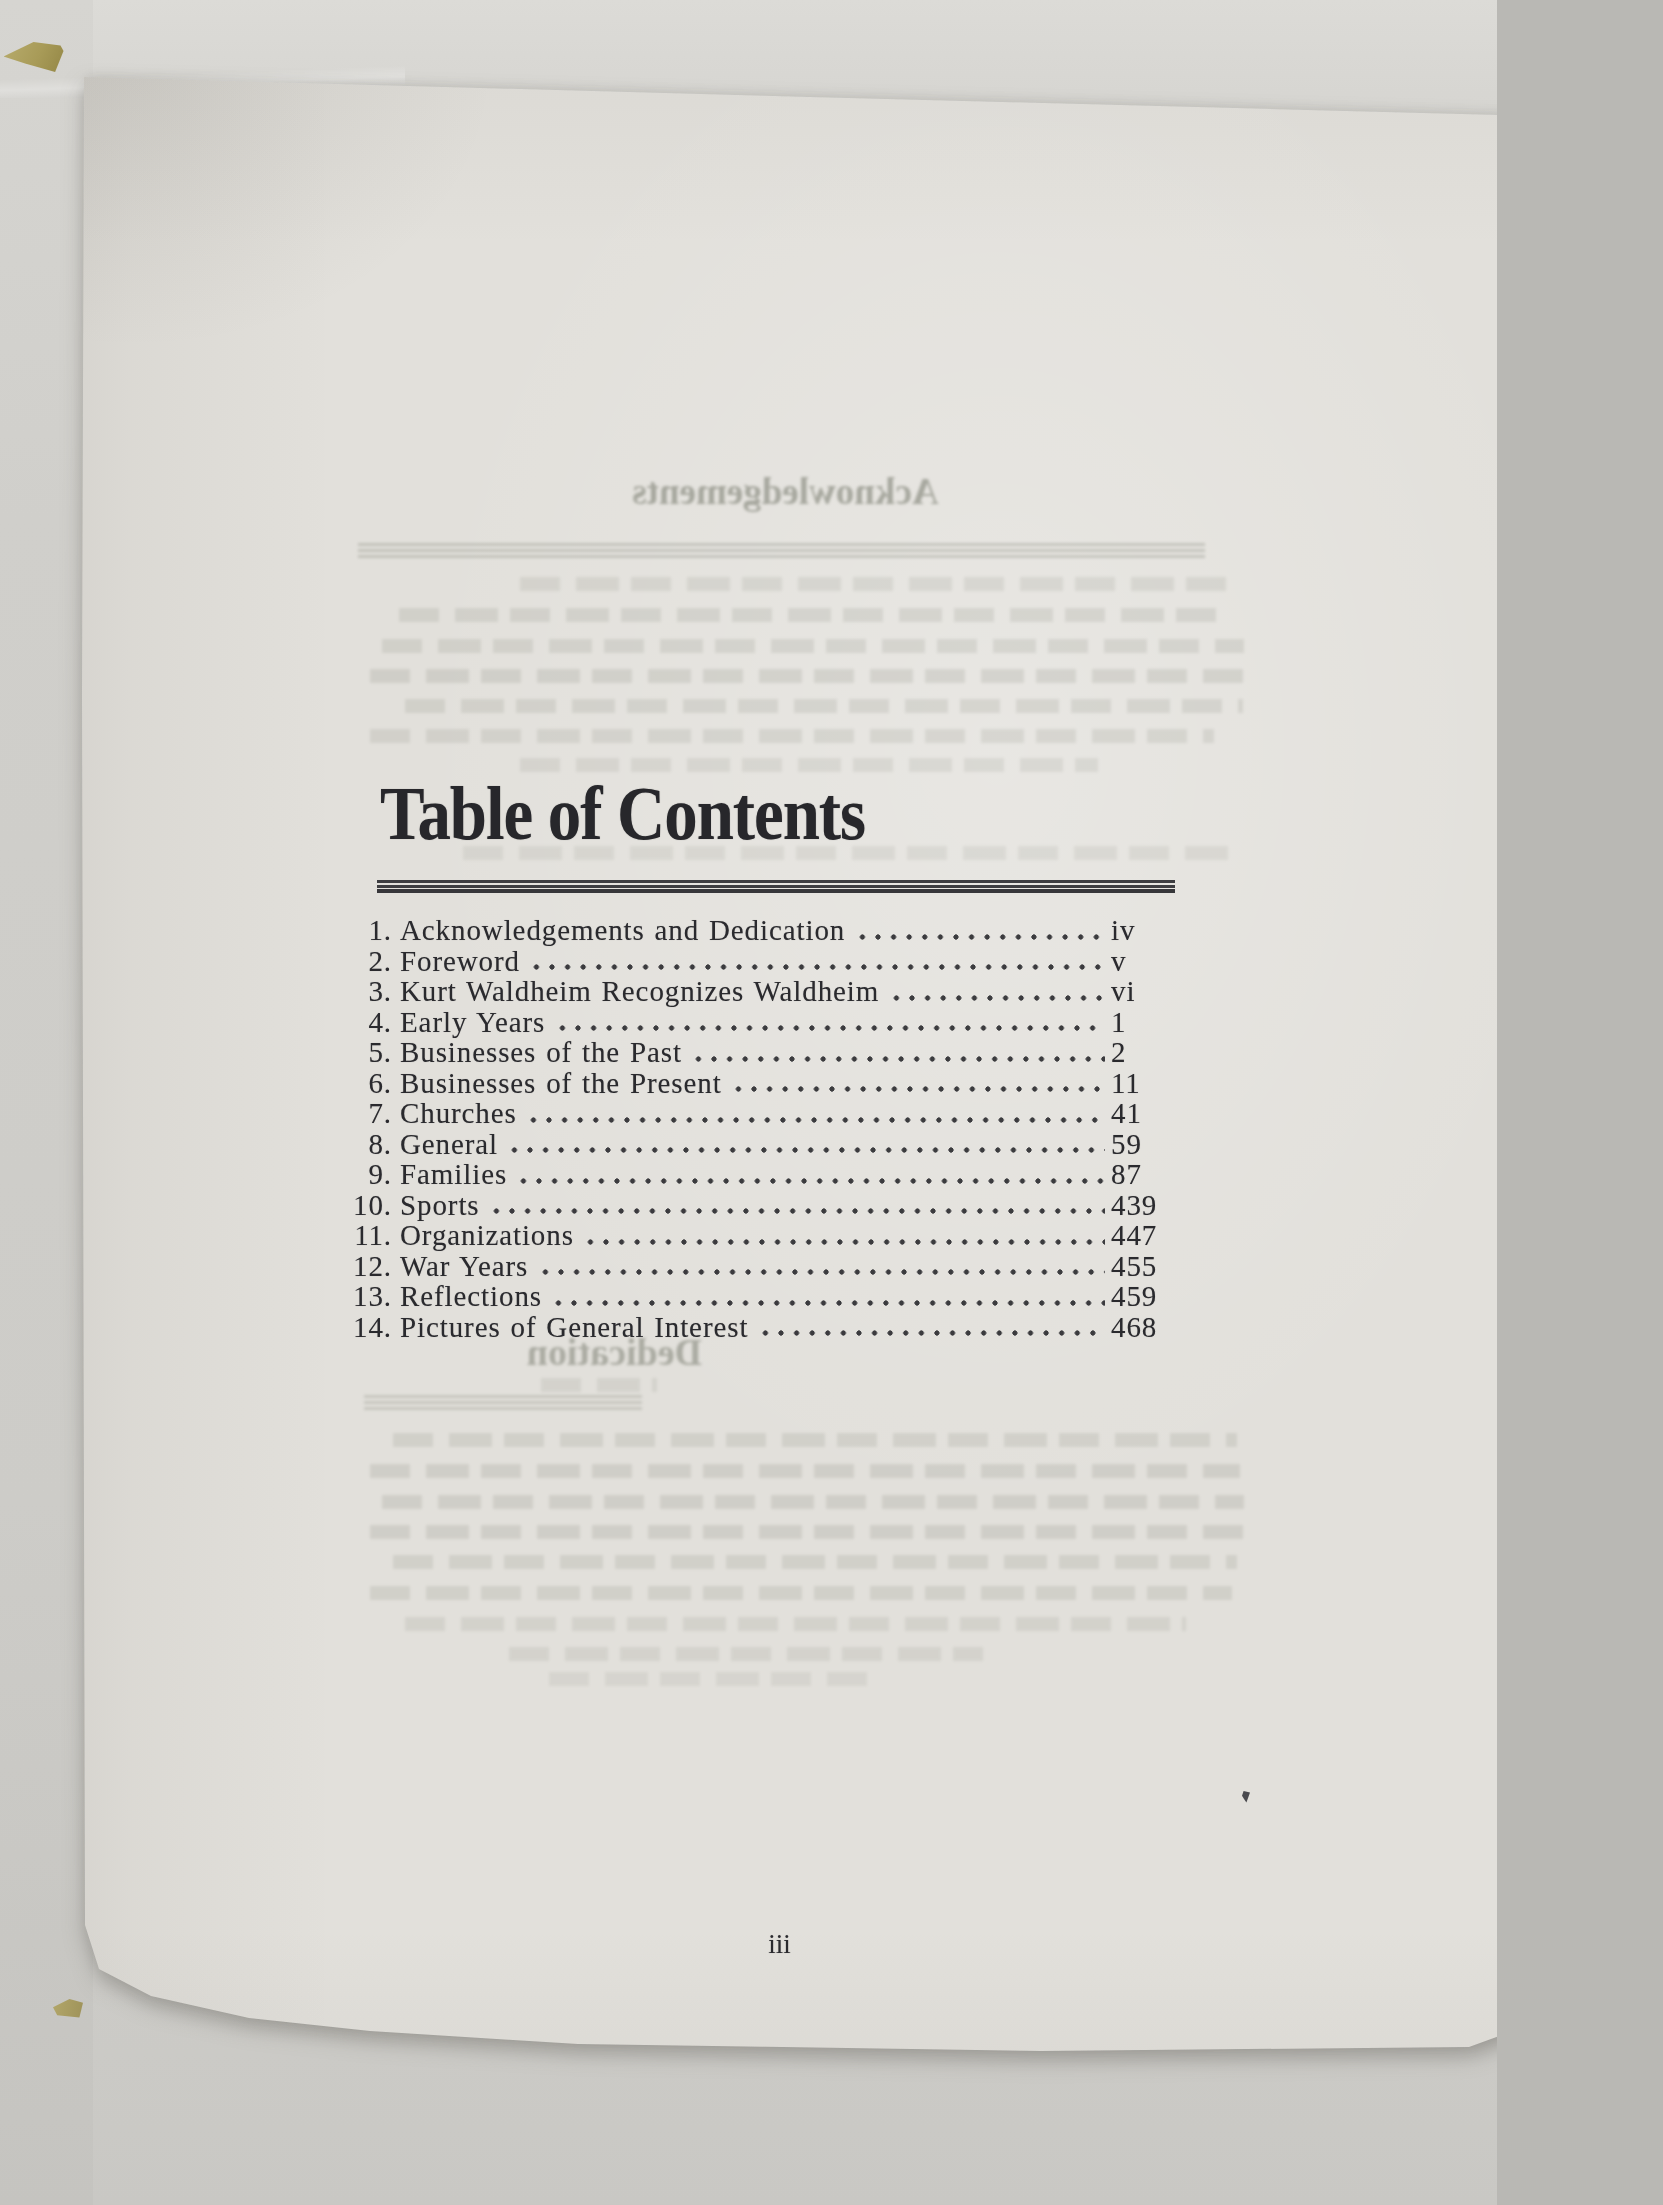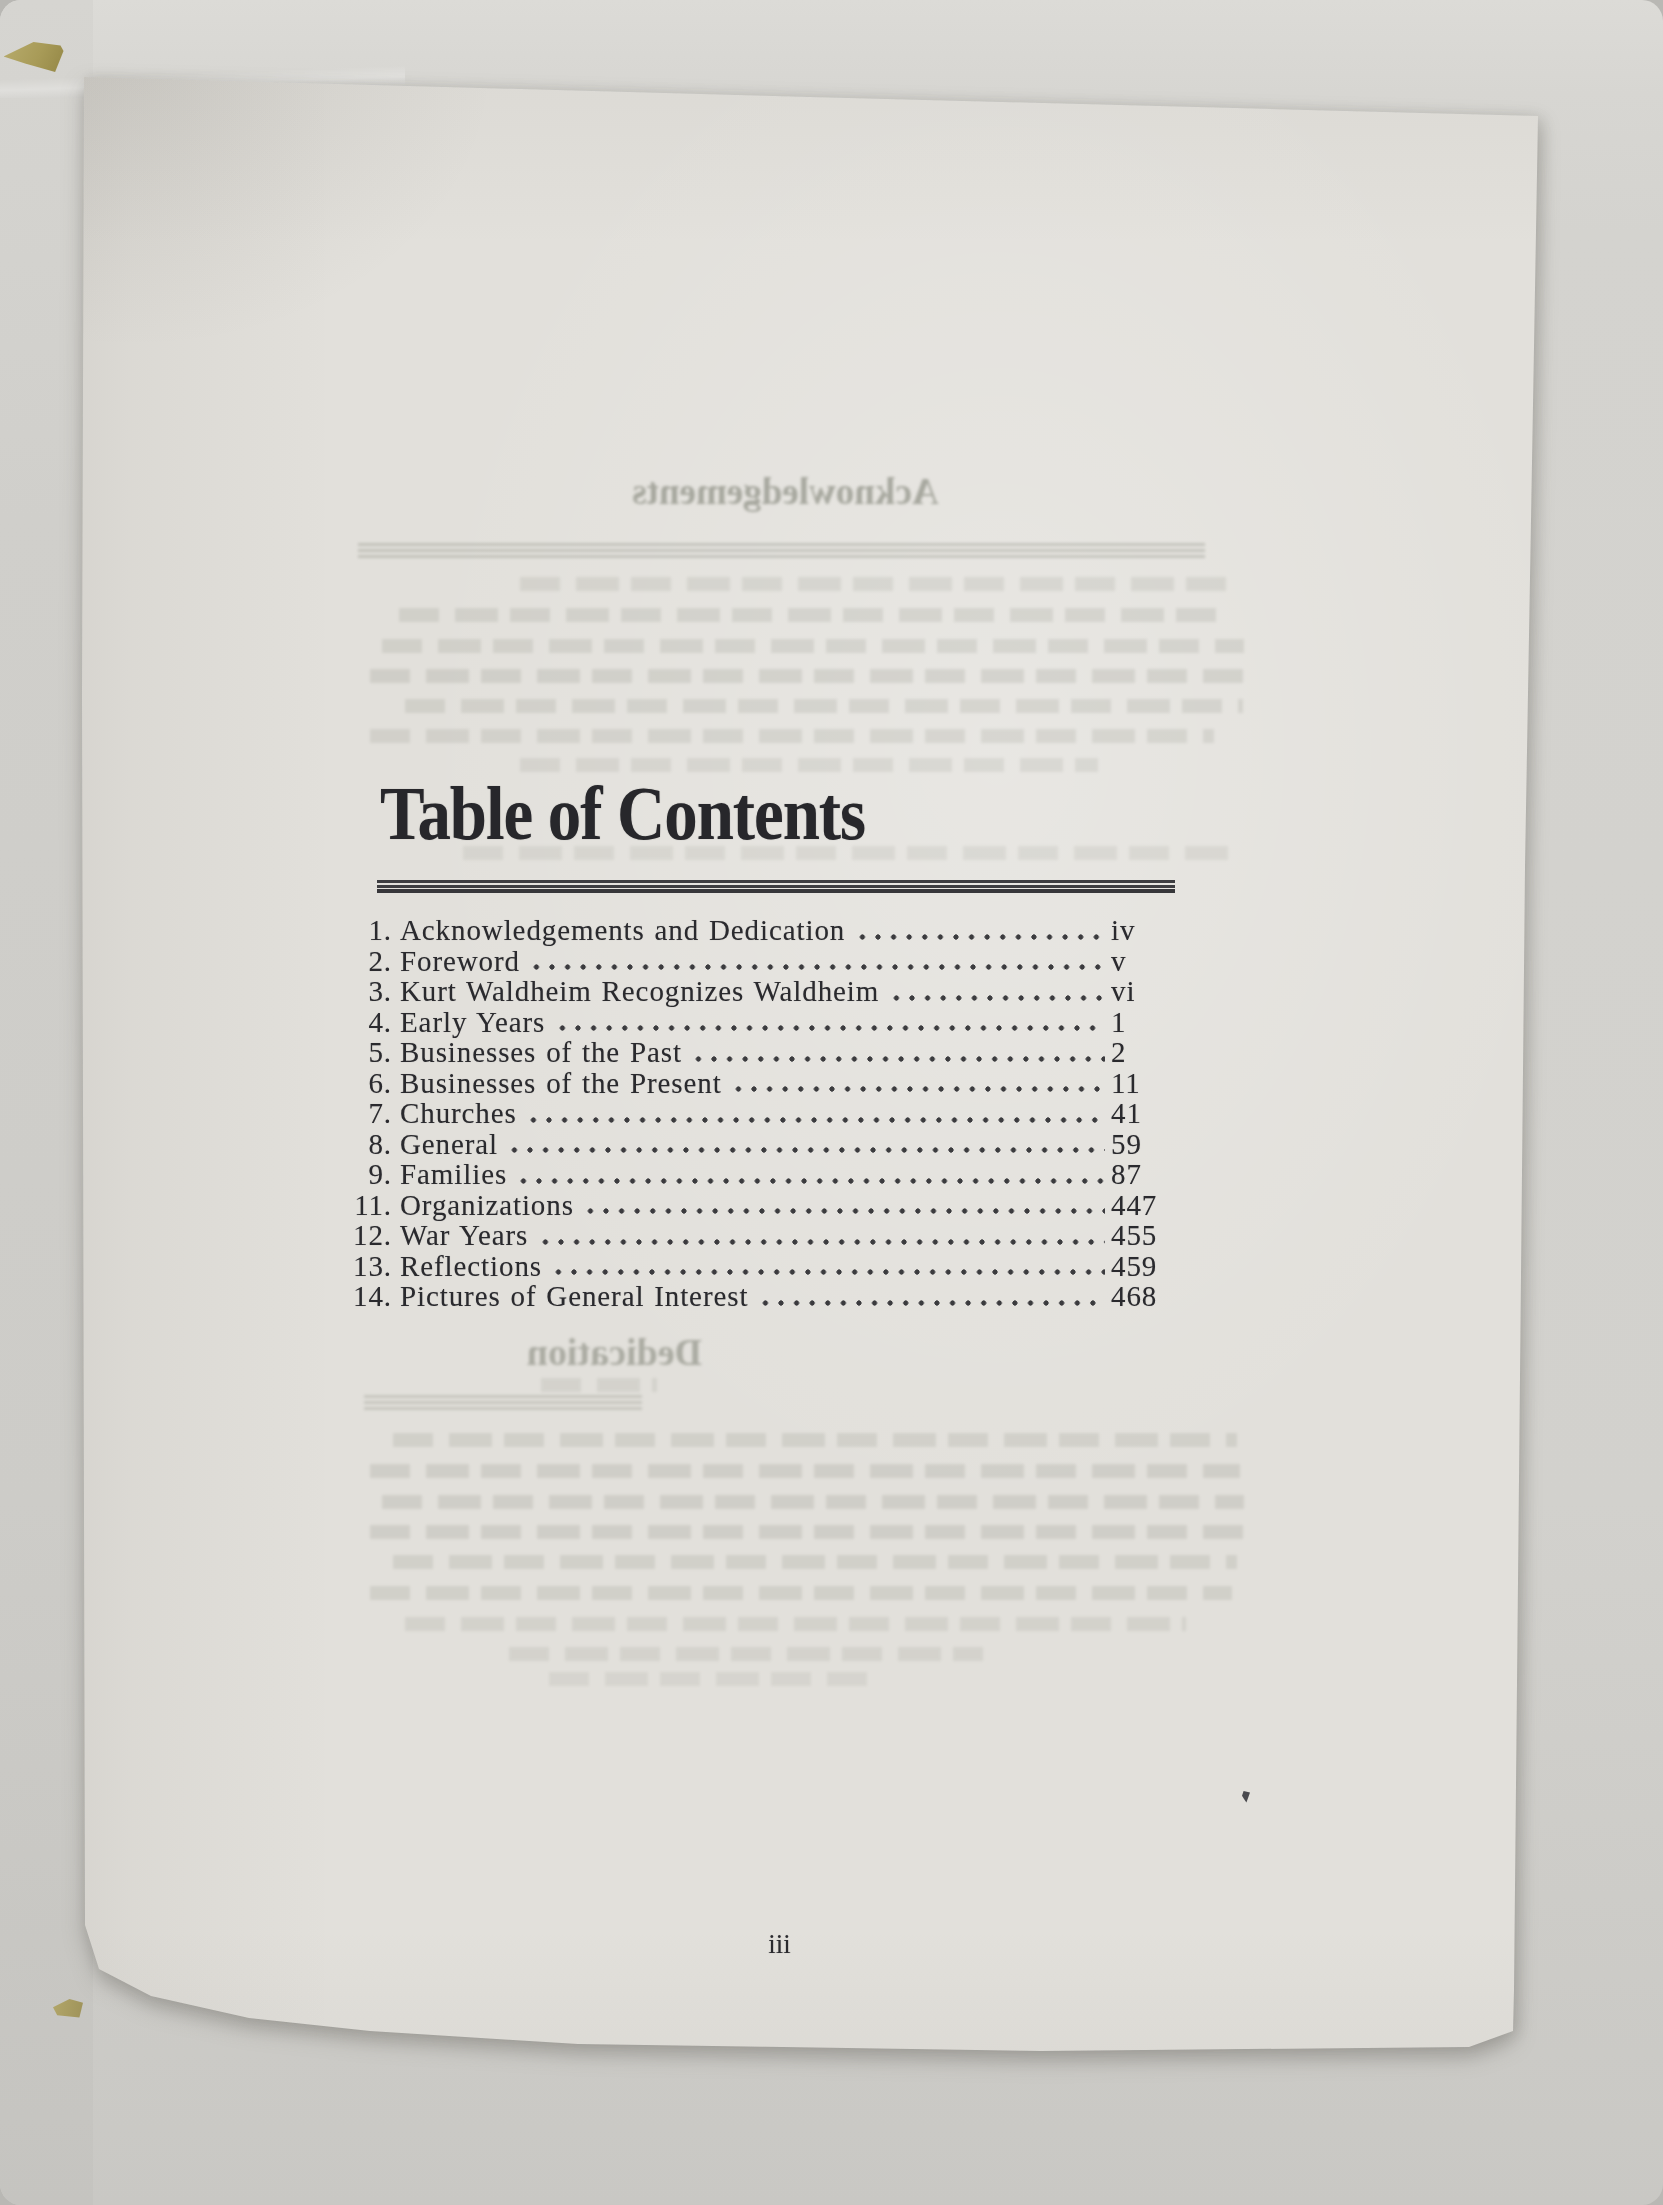--- a/index.html
+++ b/index.html
@@ -1,23 +1,22 @@
 <!DOCTYPE html>
 <html style="font-size:9.3px"><head>
 <meta charset="utf-8">
 <style>
   html,body{margin:0;padding:0;background:#b9b8b4;}
   #stage{
     position:relative;
-    width:1663px;height:2205px;
+    width:1497px;height:2205px;
     overflow:hidden;
     background:
       linear-gradient(180deg, #dcdbd7 0px, #d7d6d2 93px, #d4d3cf 231px, #d2d1cd 1503px, #cbcac6 2053px, #c9c8c4 2205px);
     font-family:"Liberation Serif","DejaVu Serif",serif;
-    border-radius:21px;
   }
   
   .bg-left{
     position:absolute;left:0;top:0;width:93px;height:2205px;
     background:linear-gradient(180deg,#d6d5d1 0px,#d0cfcb 520px,#cdccc8 1503px,#c5c4c0 2205px);
   }
   
   .bg-top-wedge{
     position:absolute;left:0;top:58px;width:405px;height:40px;
     background:linear-gradient(178deg, rgba(255,255,255,0) 40%, rgba(255,255,255,.25) 60%, rgba(0,0,0,.04) 90%);
@@ -220,20 +219,26 @@
     <span class="rpage">59</span>
   </div>
 
   <div class="row">
     <span class="num">9.</span>
     <span class="rtitle">Families</span>
     <span class="leader"></span>
     <span class="rpage">87</span>
   </div>
 
+  <div class="row">
+    <span class="num">10.</span>
+    <span class="rtitle">Sports</span>
+    <span class="leader"></span>
+    <span class="rpage">439</span>
+  </div>
 
   <div class="row">
     <span class="num">11.</span>
     <span class="rtitle">Organizations</span>
     <span class="leader"></span>
     <span class="rpage">447</span>
   </div>
 
   <div class="row">
     <span class="num">12.</span>

